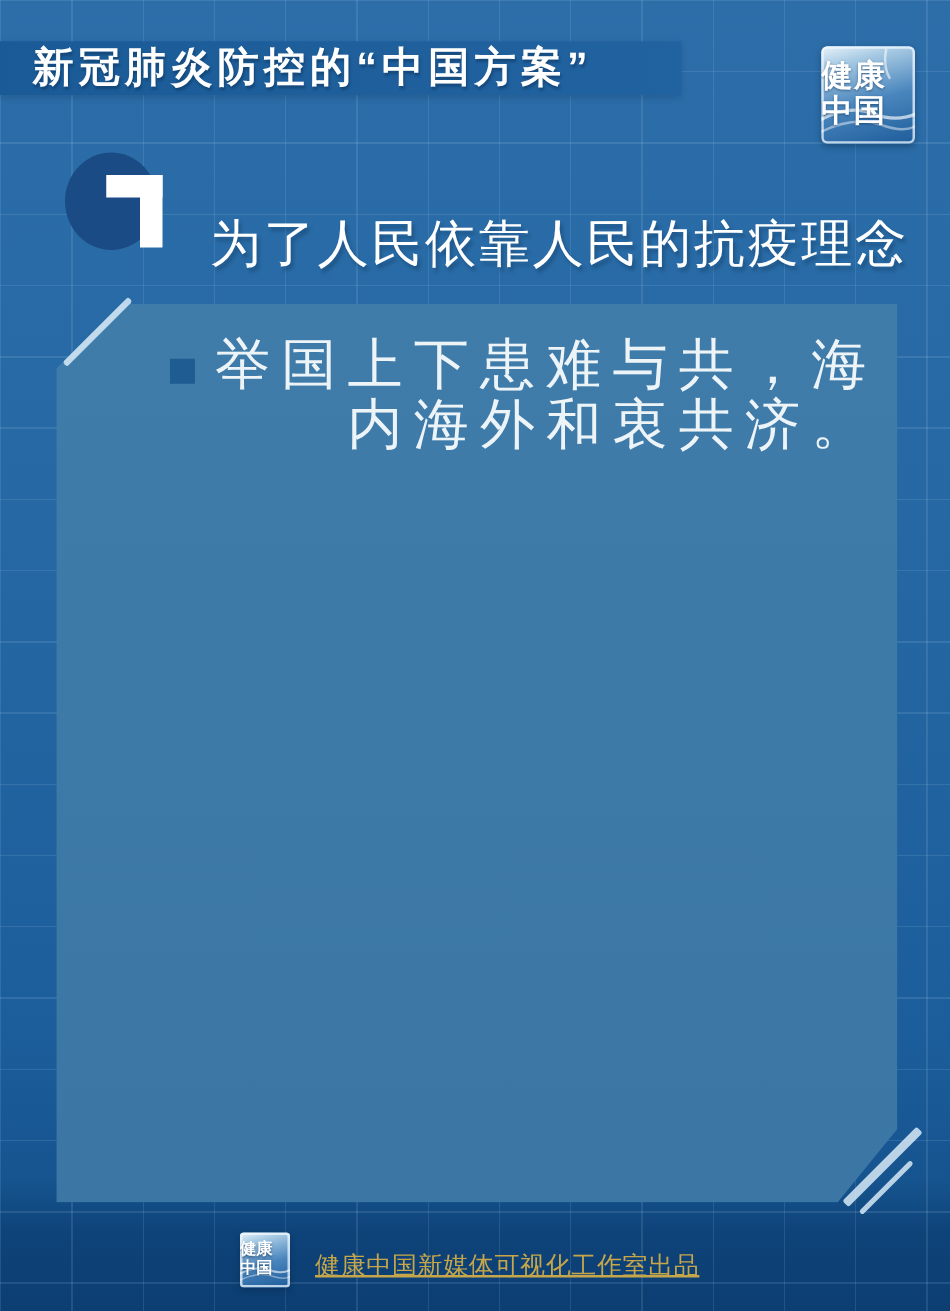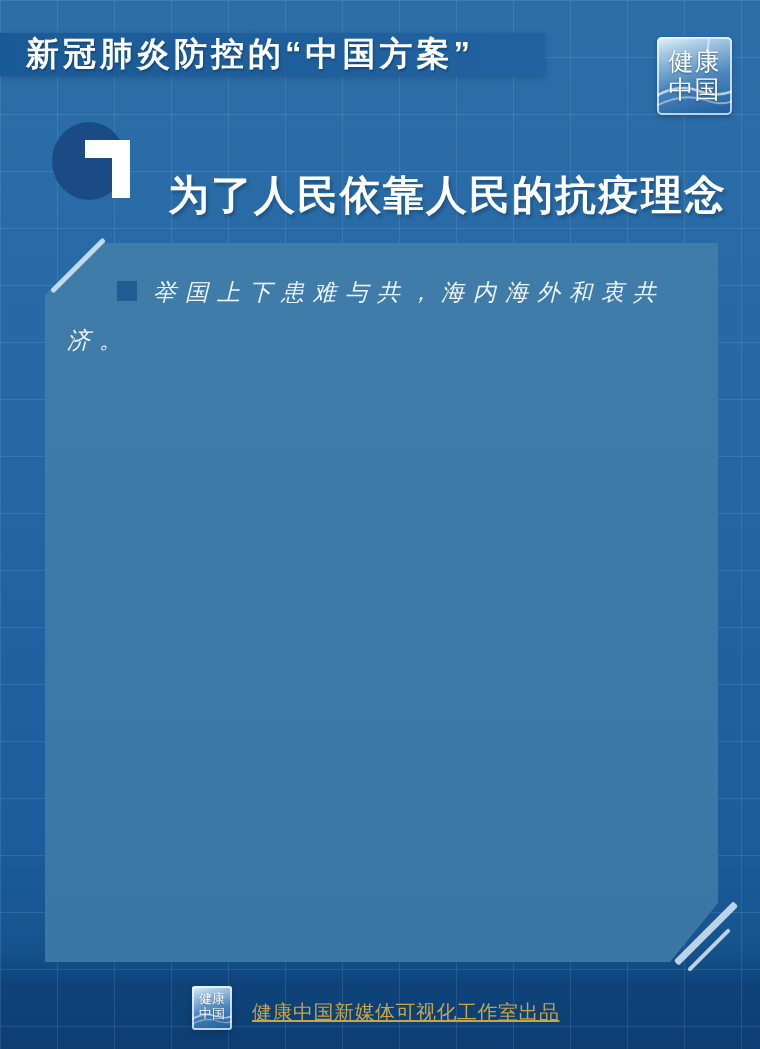--- a/index.html
+++ b/index.html
@@ -27,53 +27,52 @@
   }
   
   .logo{
     position:absolute;border-radius:5px;overflow:hidden;
     background:linear-gradient(165deg,#eaf4fb 0%,#a9cbe4 18%,#4a86bd 55%,#1d5c9b 100%);
     box-shadow:inset 0 0 0 2px rgba(240,248,253,.75), 0 2px 5px rgba(5,30,60,.35);
   }
   .logo-main{left:657px;top:37px;width:75px;height:78px;}
   .logo-text{
     position:absolute;left:0;right:0;top:50%;transform:translateY(-52%);
-    text-align:center;color:#ffffff;font-weight:normal;
+    color:#ffffff;font-weight:bold;
     text-shadow:0 1px 2px rgba(8,40,80,.55);
   }
   .logo-main .logo-text{font-size:25px;line-height:1.12;letter-spacing:1px;}
   .logo-wave{position:absolute;left:0;bottom:0;width:100%;height:100%;}
   
   .quote-circle{
     position:absolute;left:52px;top:122px;width:74px;height:78px;
     border-radius:50%;background:#1a4b84;
   }
   .quote-mark-h{position:absolute;left:85px;top:140px;width:45px;height:18px;background:#ffffff;}
   .quote-mark-v{position:absolute;left:112px;top:140px;width:18px;height:58px;background:#ffffff;}
   .page-title{
     position:absolute;left:168px;top:138px;
-    color:#ffffff;font-weight:bold;font-size:41px;letter-spacing:2px;
+    color:#ffffff;font-weight:normal;font-size:41px;letter-spacing:2px;
     white-space:nowrap;text-shadow:2px 3px 3px rgba(10,42,75,.35);margin-top:30px;
   }
   
   .card{
     position:absolute;left:45px;top:243px;width:673px;height:719px;
     background:linear-gradient(180deg,#407caa 0%,#3b76a5 100%);
     clip-path:polygon(52px 0, 100% 0, 100% calc(100% - 59px), calc(100% - 48px) 100%, 0 100%, 0 52px);
     box-sizing:border-box;
     padding:25px 16px 0 22px;
   }
   .para{
     margin:0 0 6px 0;
     text-indent:50px;
     color:#edf4f8;
-    font-size:23px;line-height:48px;letter-spacing:9px;
+    font-size:44px;line-height:48px;letter-spacing:9px;
     font-weight:normal;
-    text-align:left;
-    font-style:italic;
+    text-align:right;
   }
   .bullet{
     display:inline-block;width:20px;height:20px;background:#1e5c92;
     margin-right:16px;vertical-align:-1px;
   }
   .hl{color:#e9b347;font-weight:bold;}
   
   .stripe{position:absolute;background:rgba(222,239,250,.82);border-radius:2px;}
   .stripe-tl{left:41px;top:263px;width:74px;height:5px;transform:rotate(-45deg);}
   .stripe-br1{left:664px;top:930px;width:84px;height:7px;transform:rotate(-45deg);}

